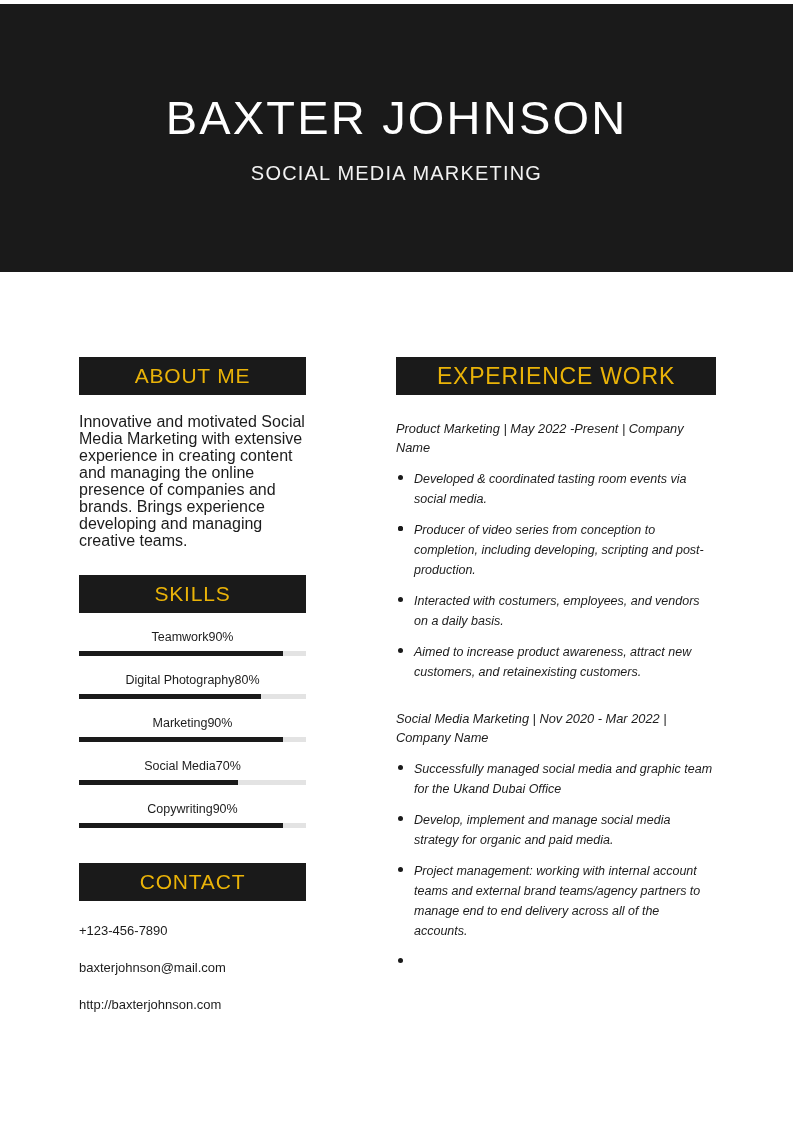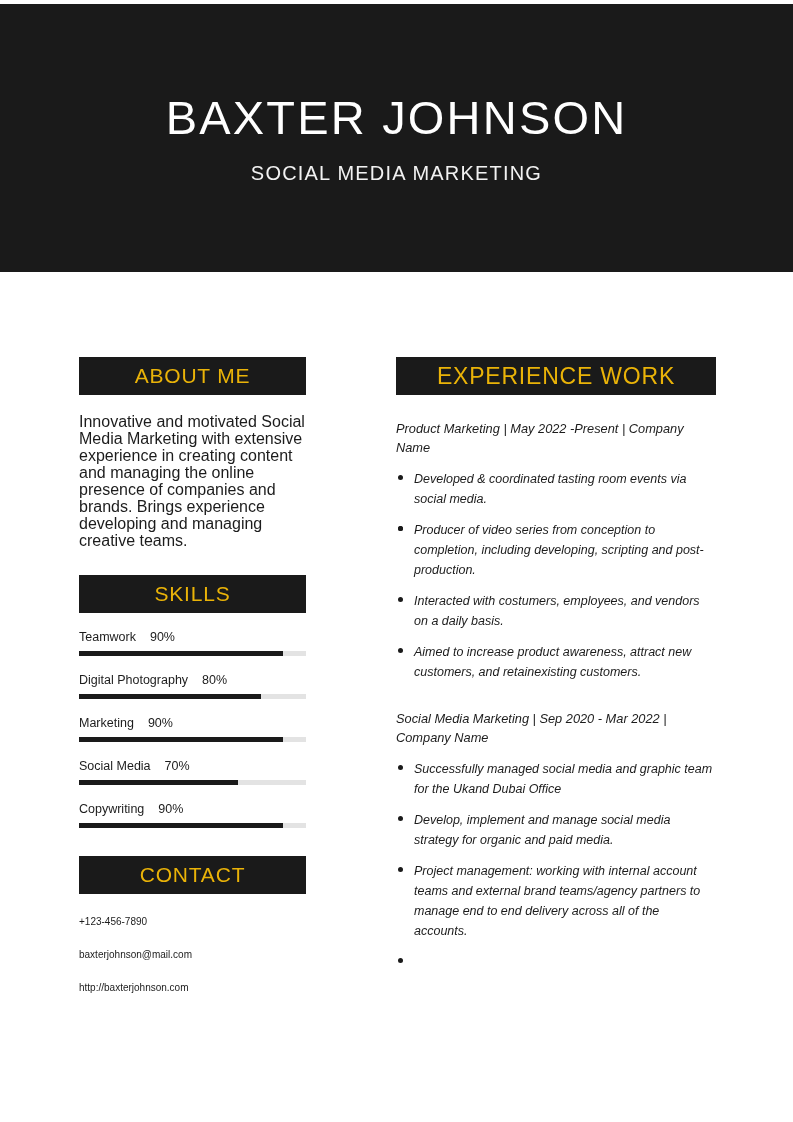--- a/index.html
+++ b/index.html
@@ -94,47 +94,46 @@
     margin-top: 26px;
   }
   .skill {
     margin-top: 17px;
   }
   .skill:first-child {
     margin-top: 20px;
   }
   .skill-row {
     display: flex;
-    justify-content: flex-start;
+    justify-content: center;
     align-items: baseline;
     font-size: 12.5px;
     color: #1c1c1c;
     margin-bottom: 7px;
-    gap: 14px;
   }
   .skill-track {
     position: relative;
     height: 5px;
     background: #e3e3e3;
     width: 100%;
   }
   .skill-fill {
     position: absolute;
     left: 0;
     top: 0;
     height: 5px;
     background: #1a1a1a;
   }
 
   
   .contact {
-    margin-top: 28px;
+    margin-top: 35px;
   }
   .contact-item {
-    font-size: 10px;
+    font-size: 13px;
     color: #1c1c1c;
     margin-top: 22px;
   }
   .contact-item:first-of-type {
     margin-top: 25px;
   }
 
   
   .exp-block {
     margin-top: 24px;
@@ -258,21 +257,21 @@
       <ul class="exp-list">
         <li><span class="bullet"></span><span>Developed &amp; coordinated tasting room events via social media.</span></li>
         <li><span class="bullet"></span></li>
         <li><span class="bullet"></span><span>Producer of video series from conception to completion, including developing, scripting and post-production.</span></li>
         <li><span class="bullet"></span><span>Interacted with costumers, employees, and vendors on a daily basis.</span></li>
         <li><span class="bullet"></span><span>Aimed to increase product awareness, attract new customers, and retainexisting customers.</span></li>
       </ul>
     </div>
 
     <div class="exp-block second">
-      <div class="exp-title">Social Media Marketing | Sep 2020 - Mar 2022 | Company Name</div>
+      <div class="exp-title">Social Media Marketing | Nov 2020 - Mar 2022 | Company Name</div>
       <ul class="exp-list">
         <li><span class="bullet"></span><span>Successfully managed social media and graphic team for the Ukand Dubai Office</span></li>
         <li><span class="bullet"></span><span>Develop, implement and manage social media strategy for organic and paid media.</span></li>
         <li><span class="bullet"></span><span>Project management: working with internal account teams and external brand teams/agency partners to manage end to end delivery across all of the accounts.</span></li>
         <li><span class="bullet"></span></li>
       </ul>
     </div>
   </div>
 
 </div>

